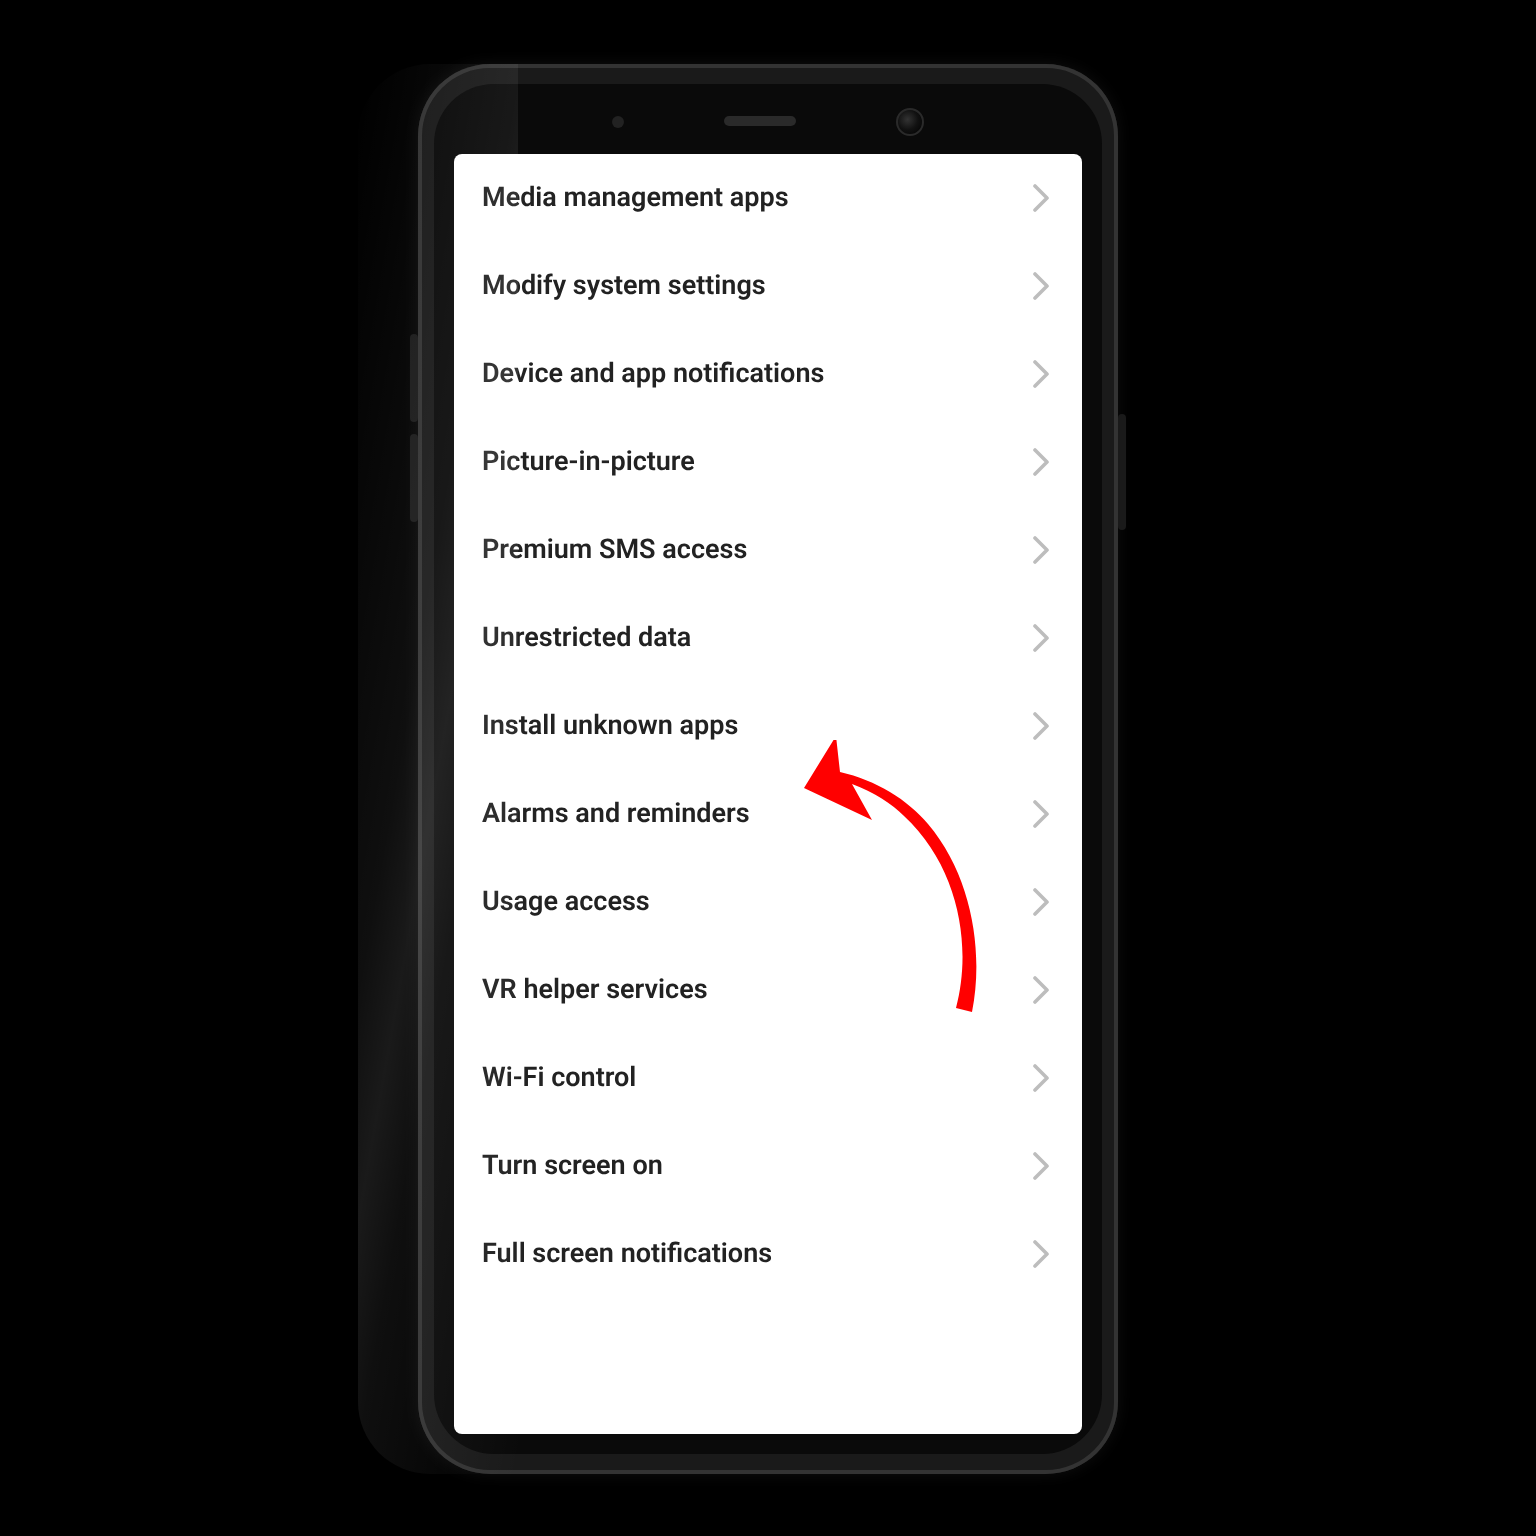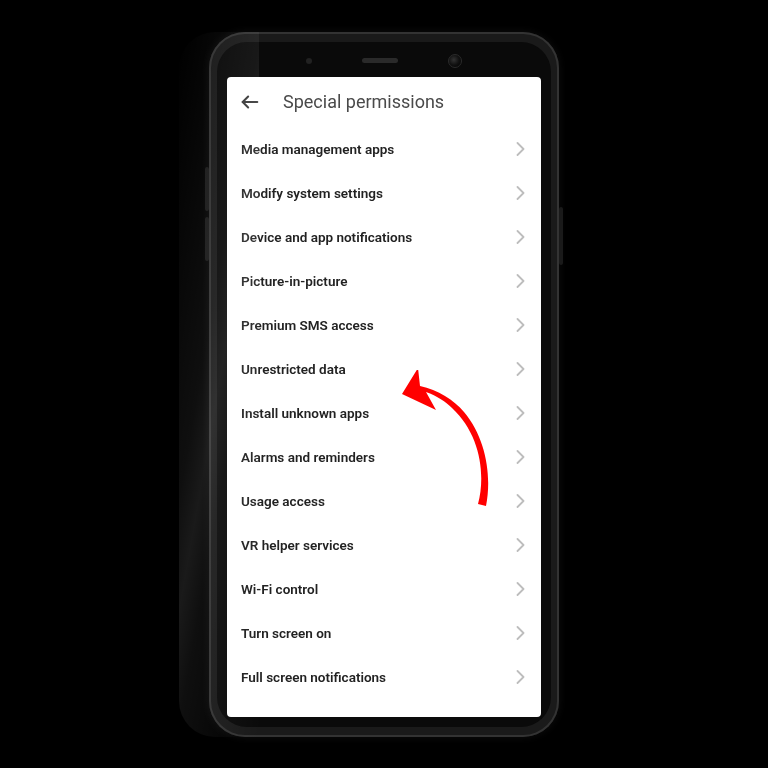--- a/index.html
+++ b/index.html
@@ -151,29 +151,20 @@
   <div class="side-button power"></div>
   <div class="phone-inner">
     <div class="top-hardware">
       <div class="small-dot"></div>
       <div class="speaker"></div>
       <div class="camera-front"></div>
     </div>
 
     <div class="screen">
 
-      <div class="header">
-        <div class="back-icon">
-          <svg width="22" height="22" viewBox="0 0 24 24" fill="none" stroke="currentColor" stroke-width="2.2" stroke-linecap="round" stroke-linejoin="round">
-            <line x1="20" y1="12" x2="4" y2="12"></line>
-            <polyline points="10 18 4 12 10 6"></polyline>
-          </svg>
-        </div>
-        <div class="header-title">Special permissions</div>
-      </div>
 
       <div class="list" id="list">
           <div class="list-item">
             <span class="item-label">Media management apps</span>
             <span class="chevron">
               <svg width="9" height="14" viewBox="0 0 8 14" fill="none" stroke="currentColor" stroke-width="1.8" stroke-linecap="round" stroke-linejoin="round">
                 <polyline points="1 1 7 7 1 13"></polyline>
               </svg>
             </span>
           </div>

